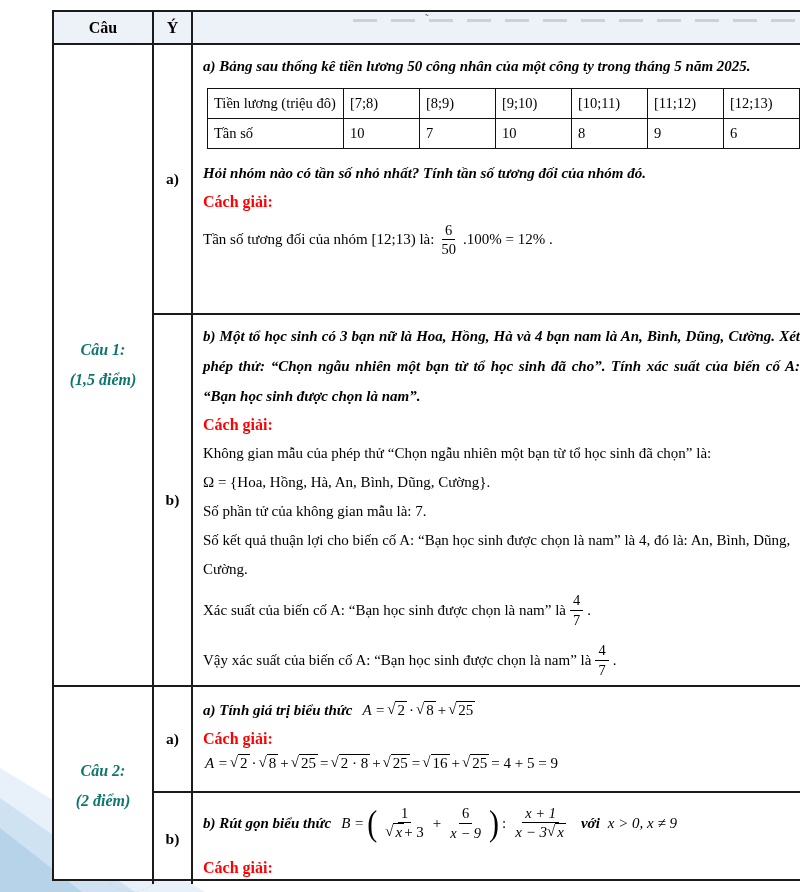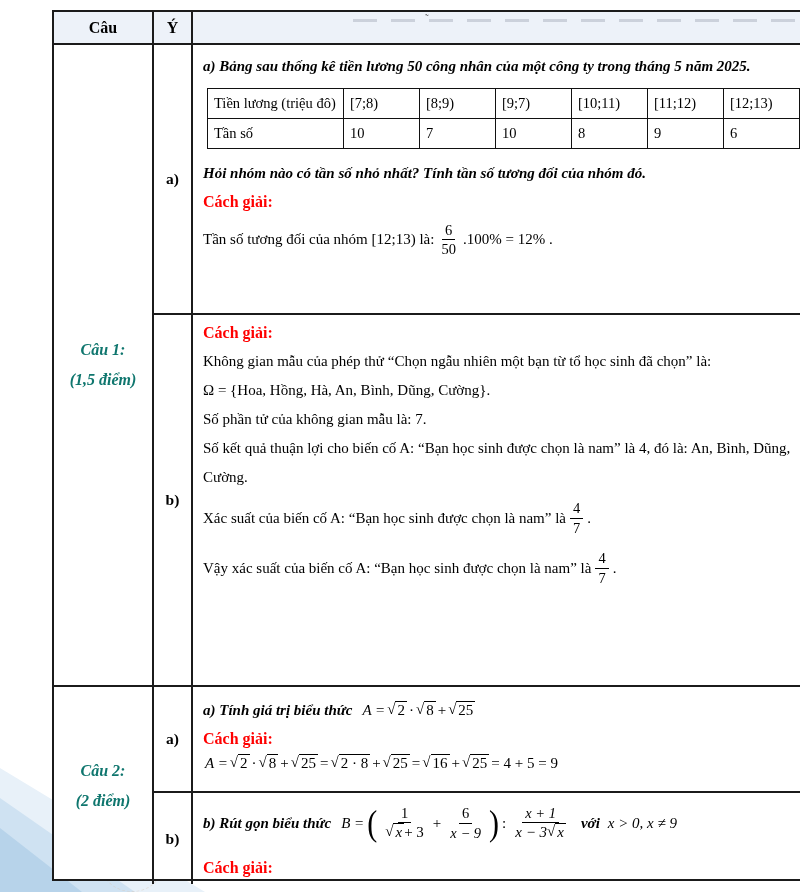--- a/index.html
+++ b/index.html
@@ -121,21 +121,21 @@
             <span class="marker">a)</span>
           </div>
           <div class="content">
             <p class="prob mt2">a) Bảng sau thống kê tiền lương 50 công nhân của một công ty trong tháng 5 năm 2025.</p>
             <table class="stats">
               <tbody>
                   <tr>
                 <td class="w-lbl">Tiền lương (triệu đô)</td>
                 <td class="w-int">[7;8)</td>
                 <td class="w-int">[8;9)</td>
-                <td class="w-int">[9;7)</td>
+                <td class="w-int">[9;10)</td>
                 <td class="w-int">[10;11)</td>
                 <td class="w-int">[11;12)</td>
                 <td class="w-int">[12;13)</td>
               </tr>
               <tr>
                 <td class="w-lbl">Tần số</td>
                 <td class="w-int">10</td>
                 <td class="w-int">7</td>
                 <td class="w-int">10</td>
                 <td class="w-int">8</td>
@@ -155,20 +155,21 @@
               <span>.100% = 12% .</span>
             </div>
           </div>
         </div>
 
         <div class="subrow sub-b1">
           <div class="col-y">
             <span class="marker">b)</span>
           </div>
           <div class="content">
+            <p class="prob mt2">b) Một tổ học sinh có 3 bạn nữ là Hoa, Hồng, Hà và 4 bạn nam là An, Bình, Dũng, Cường. Xét phép thử: “Chọn ngẫu nhiên một bạn từ tổ học sinh đã cho”. Tính xác suất của biến cố A: “Bạn học sinh được chọn là nam”.</p>
             <p class="red-label">Cách giải:</p>
             <p class="sol">Không gian mẫu của phép thử “Chọn ngẫu nhiên một bạn từ tổ học sinh đã chọn” là:</p>
             <p class="sol">Ω =  {Hoa, Hồng, Hà, An, Bình, Dũng, Cường}.</p>
             <p class="sol">Số phần tử của không gian mẫu là: 7.</p>
             <p class="sol">Số kết quả thuận lợi cho biến cố A: “Bạn học sinh được chọn là nam” là 4, đó là: An, Bình, Dũng, Cường.</p>
             <div class="mline tall mt4">
               <span>Xác suất của biến cố A: “Bạn học sinh được chọn là nam” là</span>
               <span class="frac">
                 <span class="fn">4</span>
                 <span class="fd">7</span>

